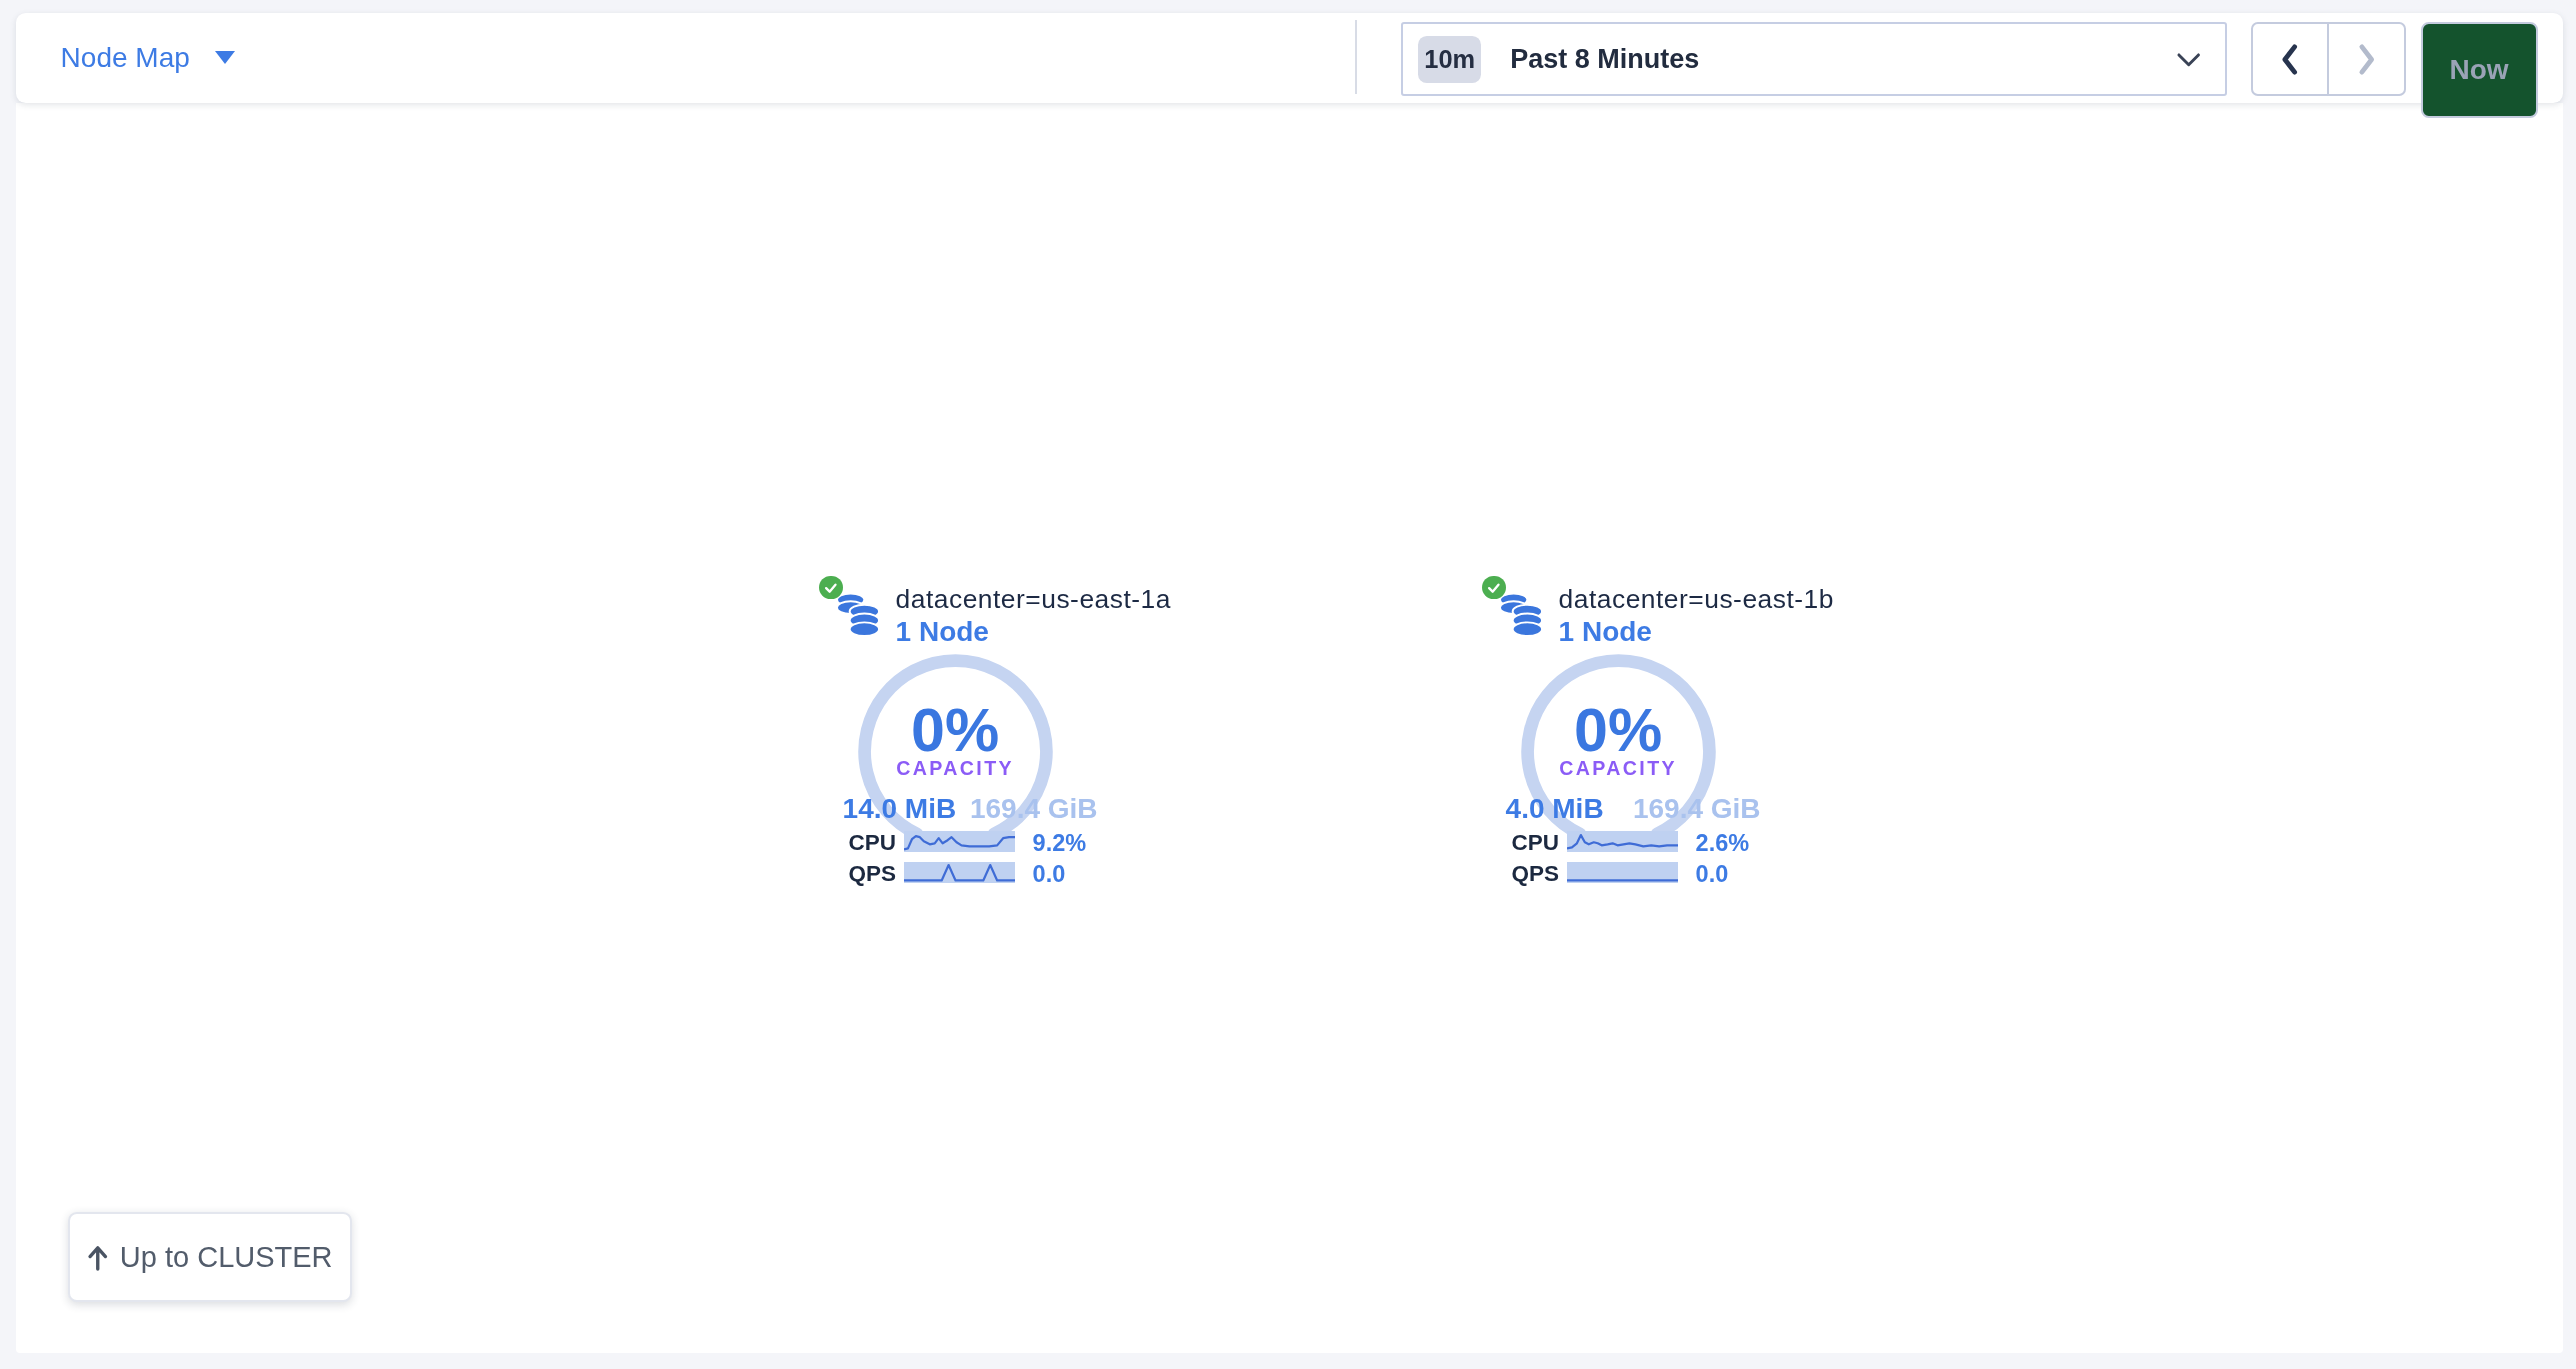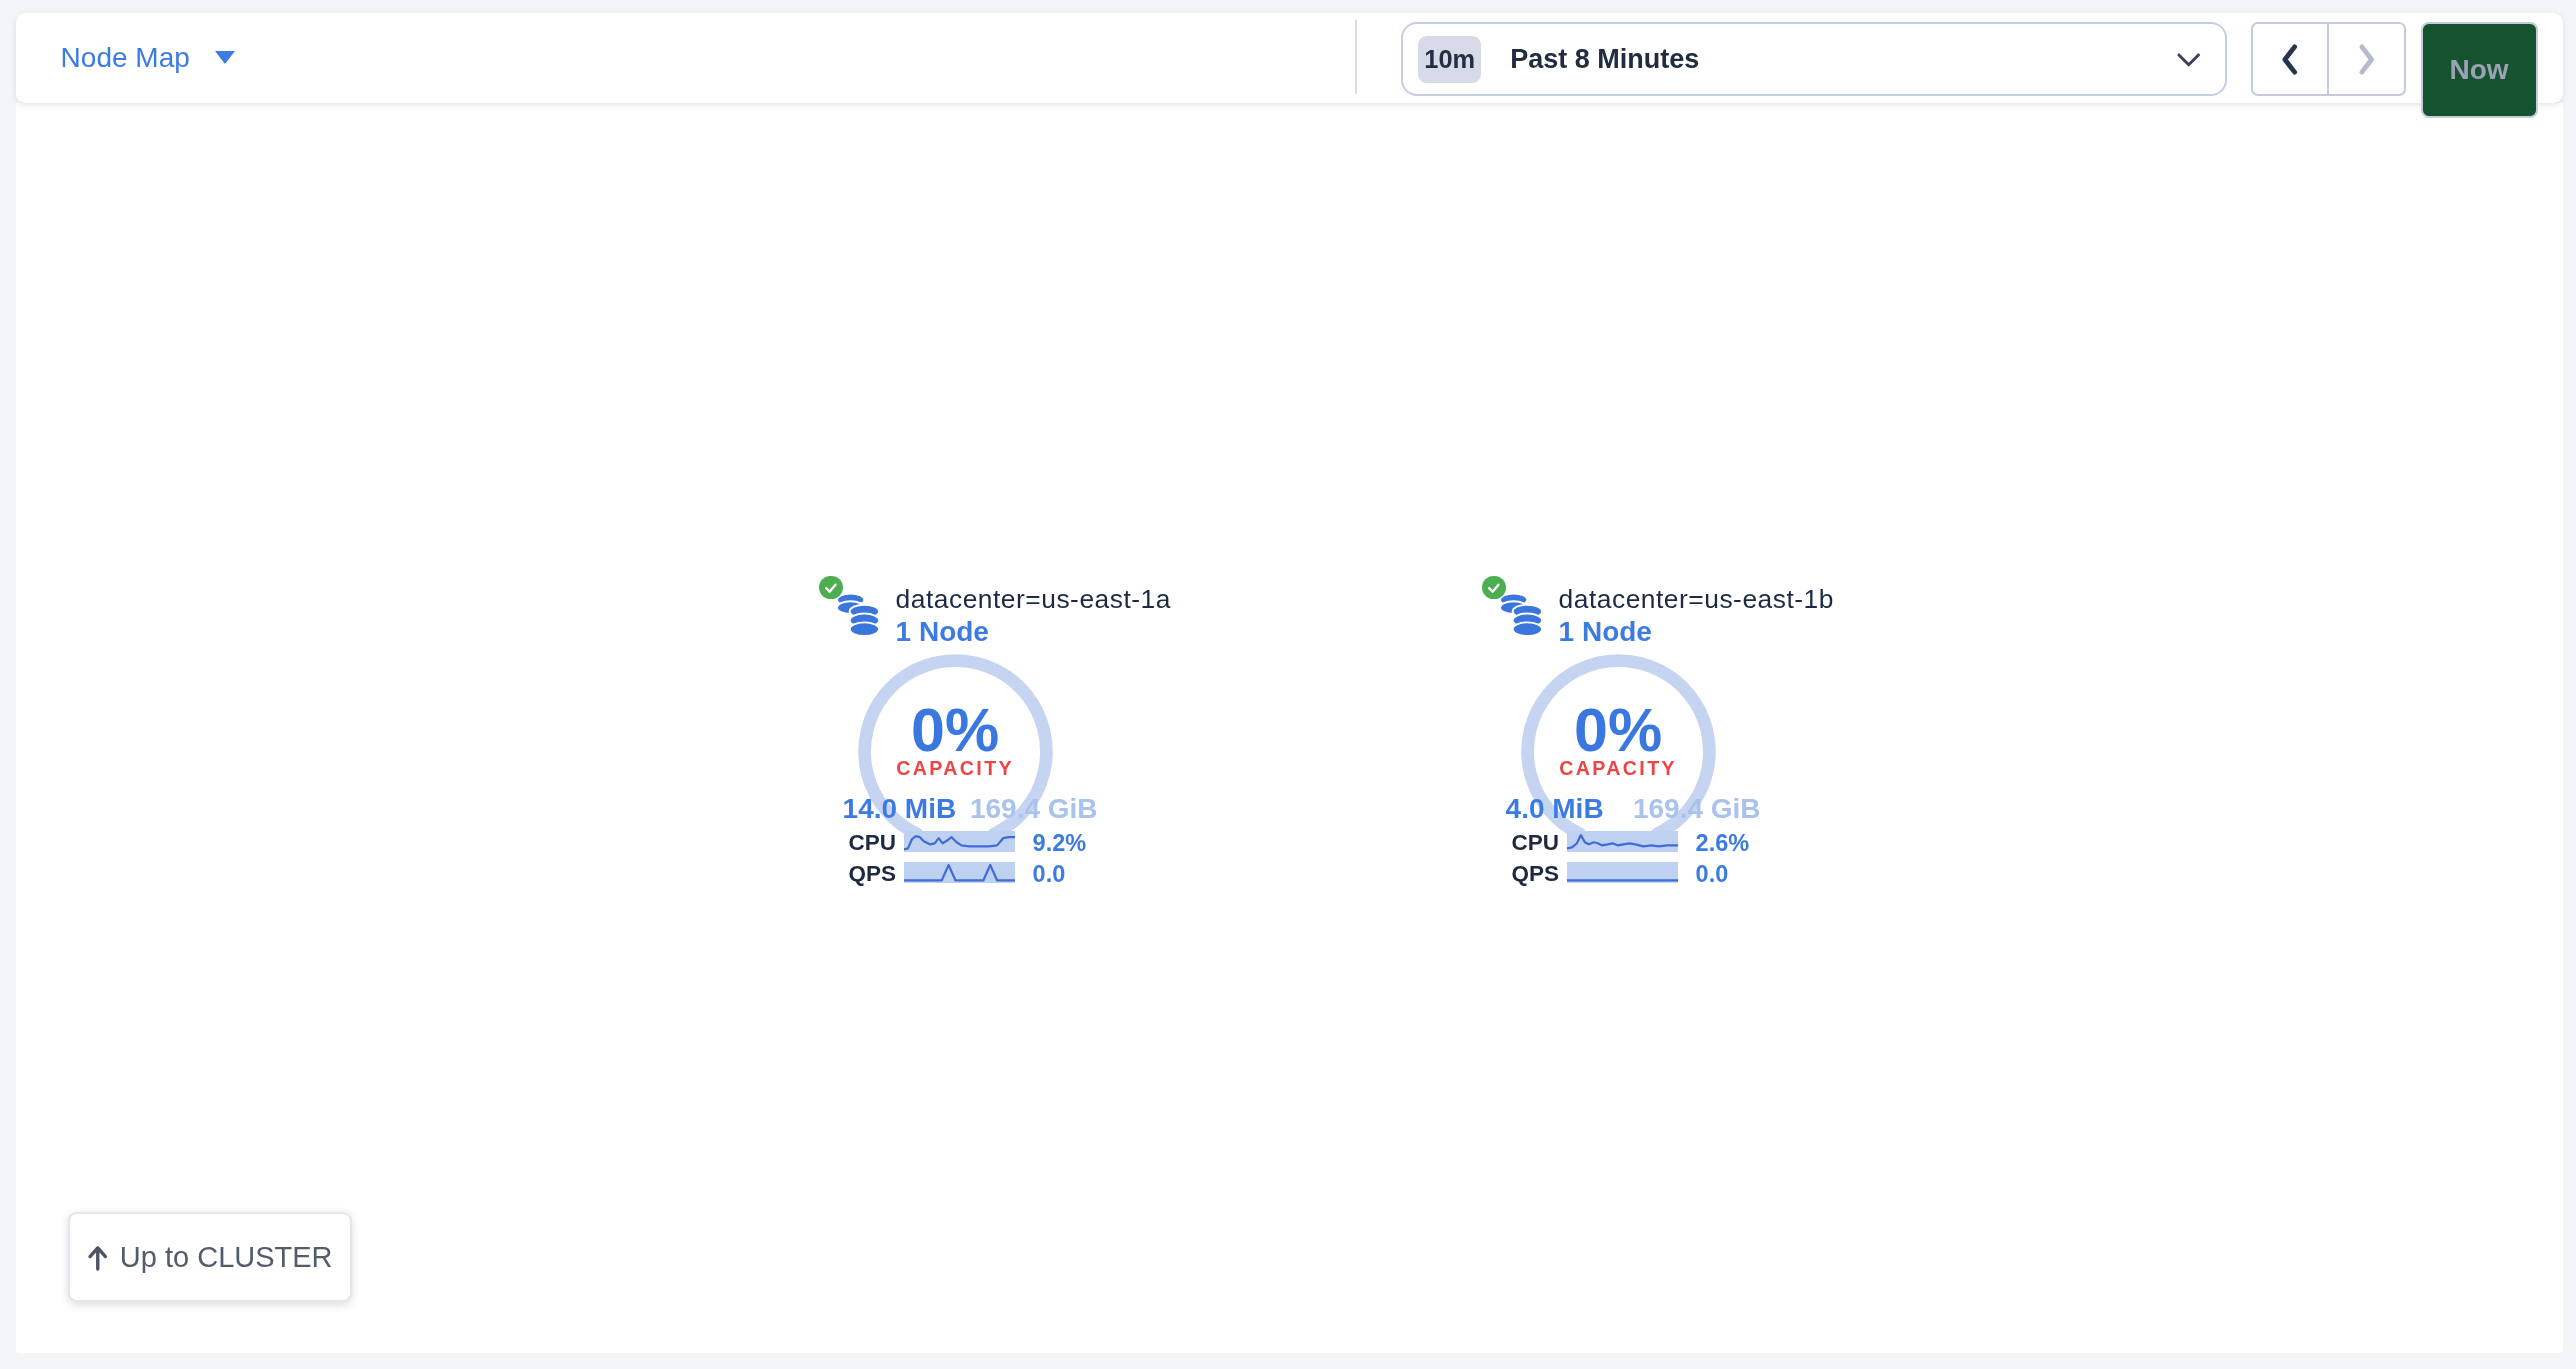--- a/index.html
+++ b/index.html
@@ -36,21 +36,21 @@
   }
   .breadcrumb .root, .breadcrumb .sep { color:#3d7be4; font-weight:600; }
   .breadcrumb .root { cursor:pointer; }
   .breadcrumb .current { color:#4b5263; font-weight:700; }
   .header-divider {
     position:absolute; left:1339px; top:7.8px; width:2px; height:74px;
     background:#d8dce6;
   }
   .time-dropdown {
     position:absolute; left:1385px; top:9.8px; width:826px; height:74px;
-    border:2px solid #c6cee4; border-radius:16px; background:#fff;
+    border:2px solid #c6cee4; border-radius:3px; background:#fff;
     display:flex; align-items:center; cursor:pointer;
   }
   .time-badge {
     margin-left:15.6px; width:63px; height:47px; border-radius:8.8px;
     background:#d7dbe7; color:#252e42; font-weight:bold; font-size:25.4px;
     display:flex; align-items:center; justify-content:center;
   }
   .time-label { margin-left:29px; font-size:27px; font-weight:600; color:#222c3f; }
   .time-chevron { position:absolute; right:23.5px; top:27px; }
   .arrow-group {
@@ -92,21 +92,21 @@
     font-size:28px; font-weight:bold; color:#3d7be4;
   }
   .gauge { position:absolute; left:44px; top:74px; width:215px; height:215px; }
   .gauge svg { position:absolute; left:0; top:0; }
   .gauge .pct {
     position:absolute; left:0; top:51px; width:215px; text-align:center;
     font-size:61px; font-weight:bold; color:#3a77e0;
   }
   .gauge .cap-label {
     position:absolute; left:0; top:113px; width:215px; text-align:center;
-    font-size:19.6px; font-weight:bold; color:#ef4444; letter-spacing:2.4px;
+    font-size:19.6px; font-weight:bold; color:#8b5cf6; letter-spacing:2.4px;
   }
   .locality .used {
     position:absolute; left:39px; top:223px;
     font-size:28px; color:#3d7be4; font-weight:600;
   }
   .locality .total {
     position:absolute; right:78px; top:223px;
     font-size:28px; color:#a9c2ee; font-weight:600;
   }
   .metric-row { position:absolute; left:0; width:372px; height:23.5px; }

